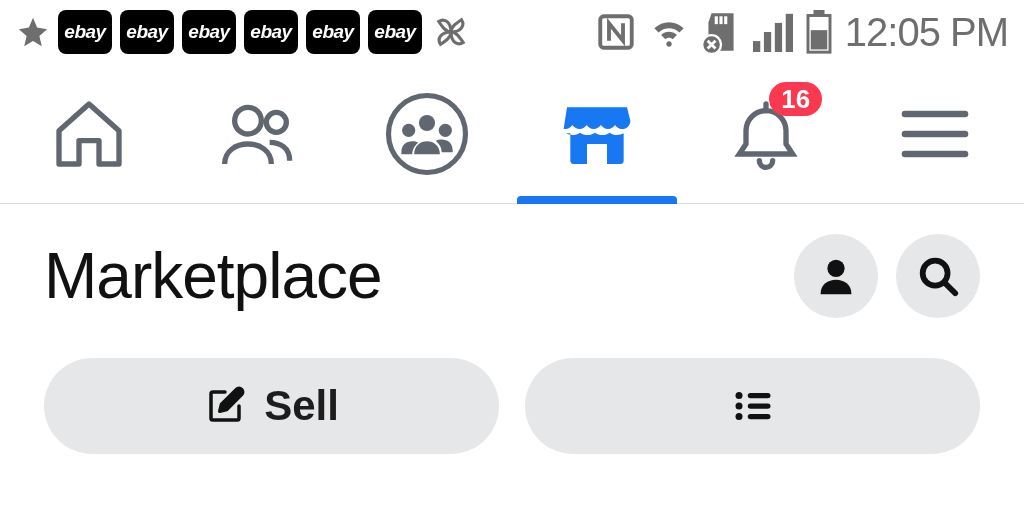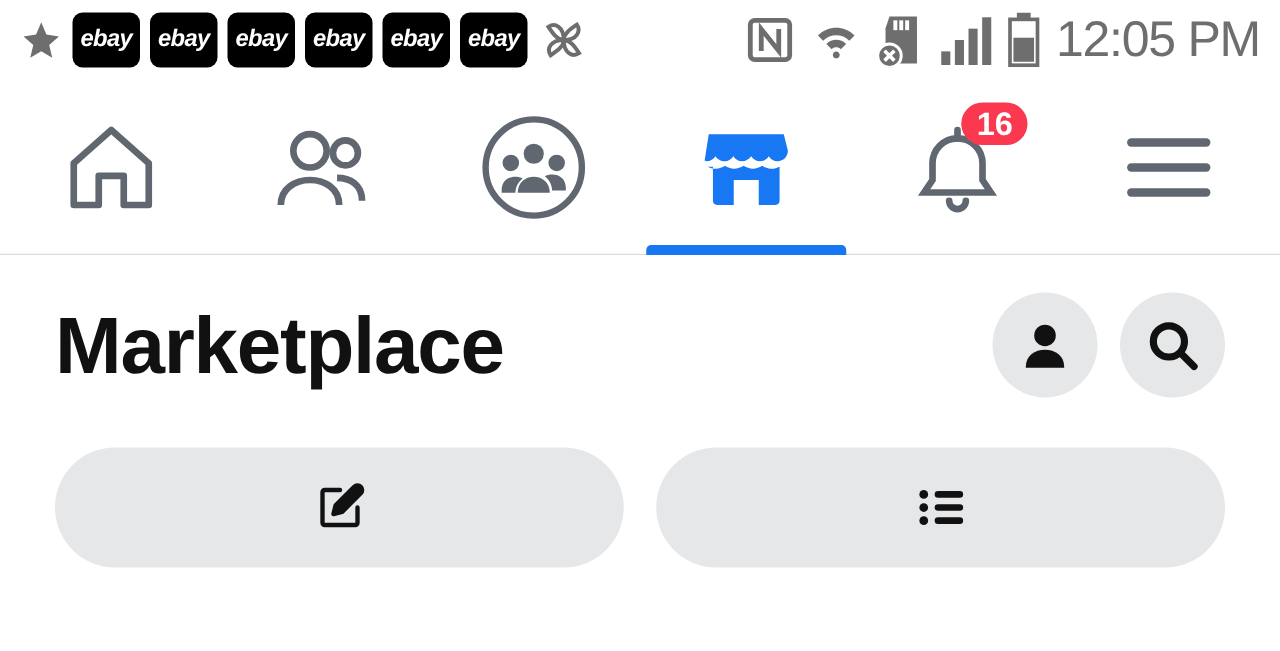--- a/index.html
+++ b/index.html
@@ -65,21 +65,21 @@
     border-radius: 20px;
     line-height: 1;
   }
   .header {
     display: flex;
     align-items: center;
     padding: 30px 44px 20px 44px;
   }
   .page-title {
     font-size: 64px;
-    font-weight: 700;
+    font-weight: 400;
     color: #111;
     letter-spacing: -1px;
   }
   .header-actions {
     margin-left: auto;
     display: flex;
     gap: 18px;
   }
   .icon-btn {
     width: 84px; height: 84px;
@@ -243,20 +243,21 @@
     </div>
   </div>
 </div>
 
 <div class="pill-row">
   <div class="pill">
     <svg width="42" height="42" viewBox="0 0 24 24" fill="none" stroke="#111" stroke-width="2" stroke-linecap="round" stroke-linejoin="round">
       <path d="M12 4H5a1 1 0 0 0-1 1v14a1 1 0 0 0 1 1h14a1 1 0 0 0 1-1v-7"></path>
       <path d="M18.5 2.5a2.1 2.1 0 0 1 3 3L13 14l-4 1 1-4 8.5-8.5z" fill="#111"></path>
     </svg>
+    <span class="pill-label">Sell</span>
   </div>
   <div class="pill">
     <svg width="42" height="42" viewBox="0 0 24 24" fill="#111">
       <circle cx="4" cy="6" r="2"></circle>
       <circle cx="4" cy="12" r="2"></circle>
       <circle cx="4" cy="18" r="2"></circle>
       <rect x="9" y="4.5" width="13" height="3" rx="1.5"></rect>
       <rect x="9" y="10.5" width="13" height="3" rx="1.5"></rect>
       <rect x="9" y="16.5" width="13" height="3" rx="1.5"></rect>
     </svg>

